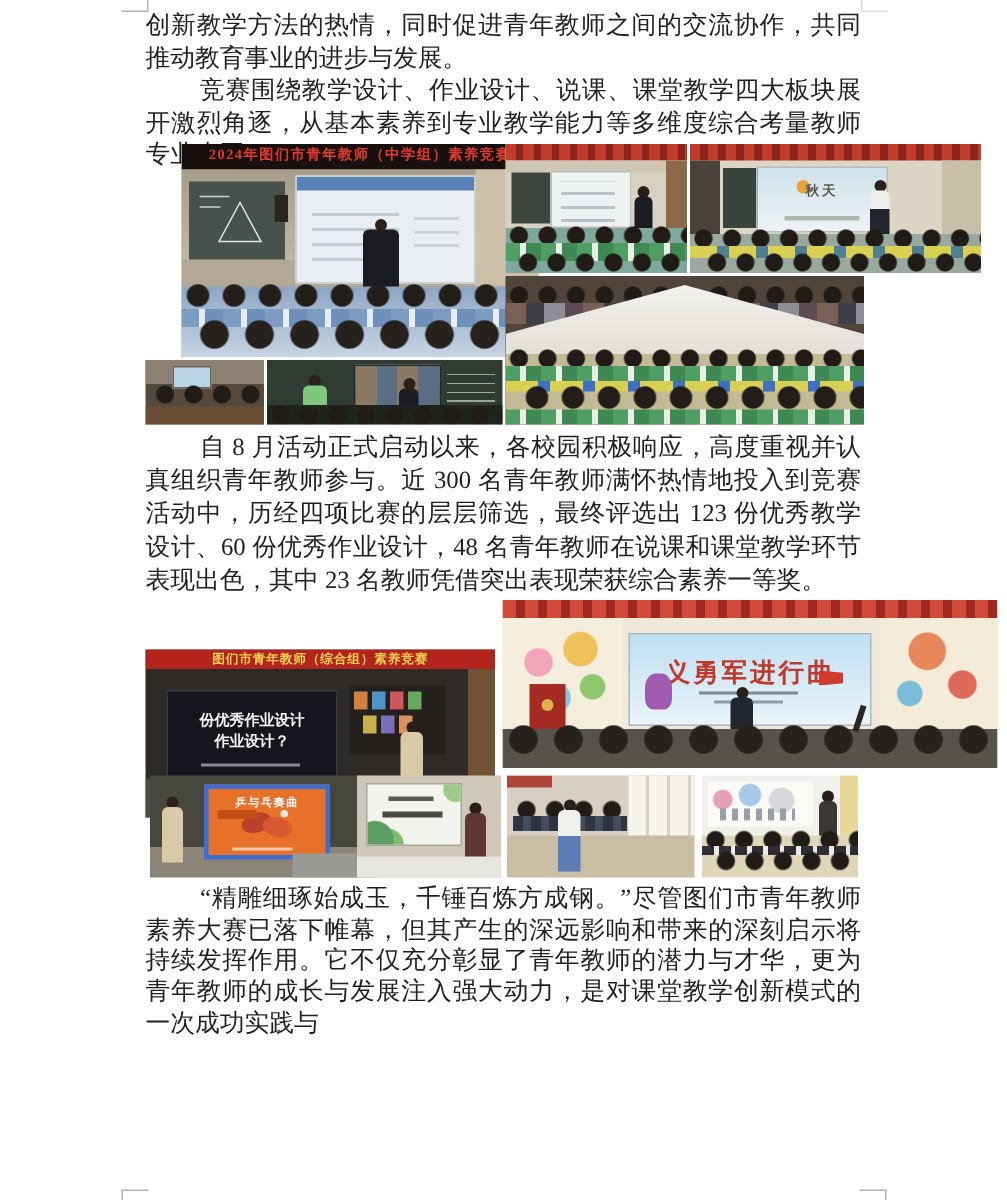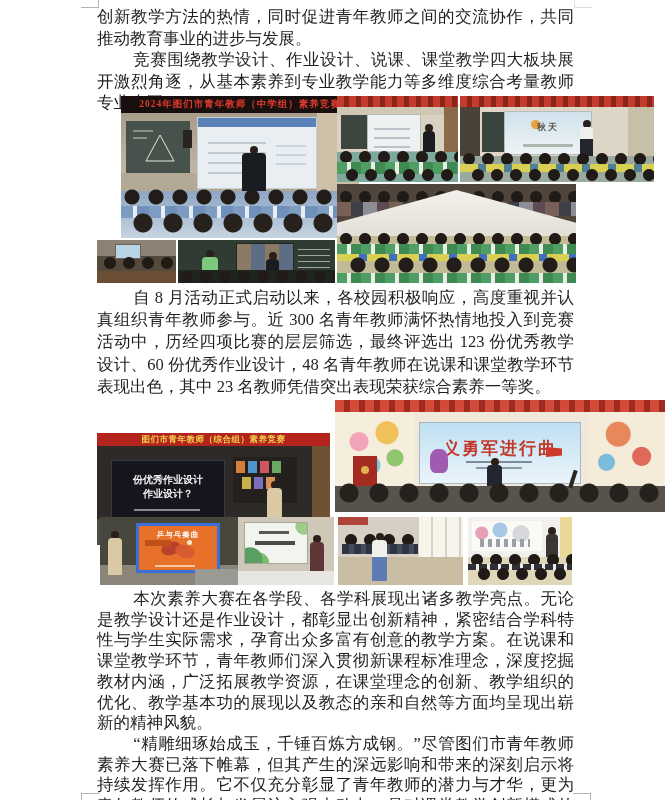--- a/index.html
+++ b/index.html
@@ -251,15 +251,14 @@
   <div class="person" style="left:78px;top:10px;width:12px;height:34px;">
       <span class="body" style="background:#3a3632;"></span>
     </div>
   <div class="abs" style="left:0;top:40px;right:0;bottom:0;background:#e0d6b8;"></div>
   <div class="abs heads sm" style="left:0;top:36px;right:0;height:13px;"></div>
   <div class="abs" style="left:0;top:47px;right:0;height:6px;background:repeating-linear-gradient(90deg,#2e2e34 0 8px,#eceae4 8px 11px);"></div>
   <div class="abs heads sm" style="left:7px;top:50px;right:0;height:15px;"></div>
 </div>
 
 <div class="text-col" id="tb3">
-  <p class="para indent">本次素养大赛在各学段、各学科展现出诸多教学亮点。无论是教学设计还是作业设计，都彰显出创新精神，紧密结合学科特性与学生实际需求，孕育出众多富有创意的教学方案。在说课和课堂教学环节，青年教师们深入贯彻新课程标准理念，深度挖掘教材内涵，广泛拓展教学资源，在课堂理念的创新、教学组织的优化、教学基本功的展现以及教态的亲和自然等方面均呈现出崭新的精神风貌。</p>
   <p class="para indent">“精雕细琢始成玉，千锤百炼方成钢。”尽管图们市青年教师素养大赛已落下帷幕，但其产生的深远影响和带来的深刻启示将持续发挥作用。它不仅充分彰显了青年教师的潜力与才华，更为青年教师的成长与发展注入强大动力，是对课堂教学创新模式的一次成功实践与</p>
 </div>
 
 </body></html>

